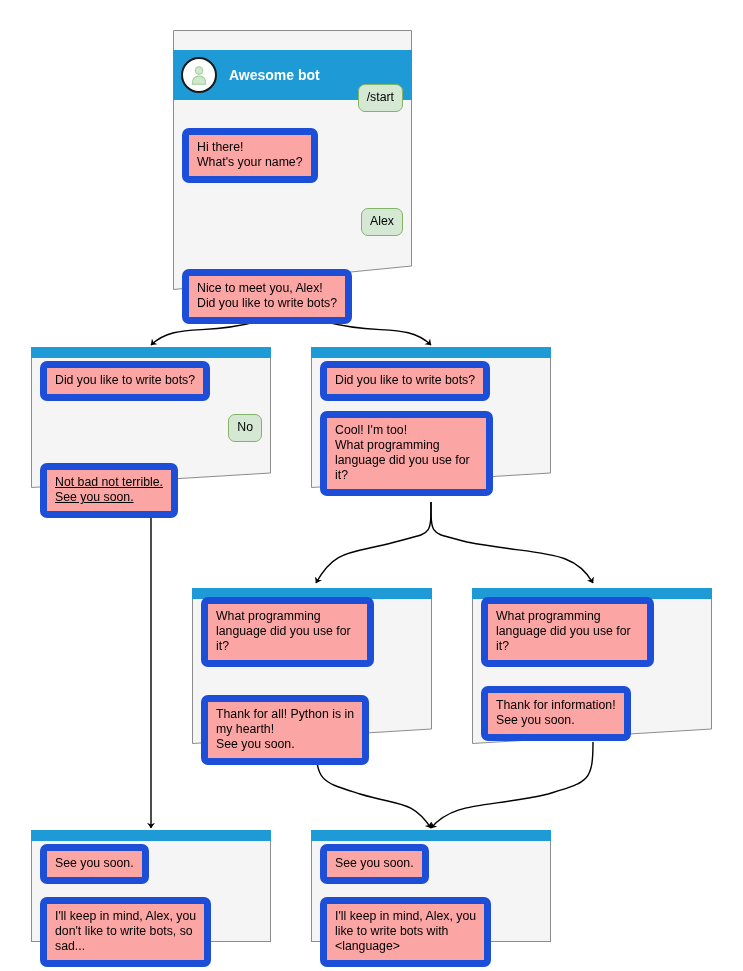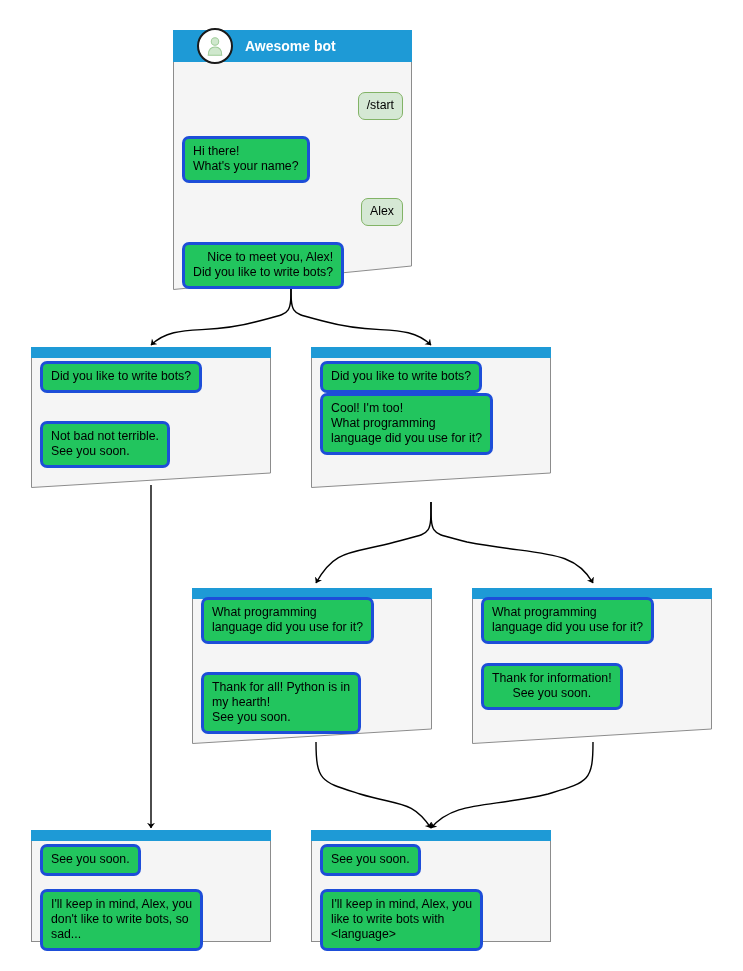--- a/index.html
+++ b/index.html
@@ -41,21 +41,21 @@
   }
   .card-header {
     position: absolute;
     left: 0; top: 0;
     width: 100%;
     background: #1e9ad6;
     z-index: 3;
     display: flex;
     align-items: center;
   }
-  .card-header.tall { height: 32px; padding-left: 24px; }
+  .card-header.tall { height: 50px; padding-left: 8px; margin-top: 20px; }
   .card-header.thin { height: 11px; }
   .avatar {
     width: 36px; height: 36px;
     border-radius: 50%;
     background: #ffffff;
     border: 2px solid #1a1a1a;
     display: flex;
     align-items: center;
     justify-content: center;
     flex: 0 0 auto;
@@ -80,22 +80,22 @@
   .bubble {
     font-size: 12.3px;
     line-height: 15px;
     padding: 5px 8px 6px 8px;
     border-radius: 7px;
     white-space: pre-line;
     color: #000000;
     max-width: 78%;
   }
   .bubble.bot {
-    background: #22c55e;
-    border: 3px solid #1d4ed8;
+    background: #fca5a5;
+    border: 7px solid #1d4ed8;
   }
   .bubble.user {
     background: #d5e8d4;
     border: 1px solid #82b366;
     text-align: left;
   }
 </style>
 </head>
 <body>
 
@@ -129,64 +129,67 @@
     </svg>
     <div class="card-header tall">
       <div class="avatar">
         <svg width="22" height="22" viewBox="0 0 24 24">
           <circle cx="12" cy="7.2" r="4.1" fill="#cfe8cd" stroke="#9ecb98" stroke-width="1.1"></circle>
           <path d="M4.6,22 C4.6,15.6 8,13.2 12,13.2 C16,13.2 19.4,15.6 19.4,22 Z" fill="#cfe8cd" stroke="#9ecb98" stroke-width="1.1"></path>
         </svg>
       </div>
       <span class="bot-title">Awesome bot</span>
     </div>
-    <div class="msgs" style="top:62px;">
+    <div class="msgs" style="top:54px;">
       <div class="row right">
         <div class="bubble user">/start</div>
       </div>
       <div class="row left" style="margin-top:16px;">
         <div class="bubble bot">Hi there!
 What's your name?</div>
       </div>
-      <div class="row right" style="margin-top:15px;">
+      <div class="row right" style="margin-top:25px;">
         <div class="bubble user">Alex</div>
       </div>
-      <div class="row left" style="margin-top:16px;text-align:right;">
+      <div class="row left" style="margin-top:33px;">
         <div class="bubble bot">Nice to meet you, Alex!
 Did you like to write bots?</div>
       </div>
     </div>
   </div>
 
   <div class="card" style="left:31px; top:347px; width:240px; height:141px;">
     <svg class="card-shape" viewBox="0 0 240 141" preserveAspectRatio="none">
       <polygon points="0.5,0.5 239.5,0.5 239.5,126 0.5,140.5" fill="#f5f5f5" stroke="#8c8c8c" stroke-width="1"></polygon>
     </svg>
     <div class="card-header thin"></div>
     <div class="msgs" style="top:14px;">
       <div class="row left">
         <div class="bubble bot">Did you like to write bots?</div>
       </div>
-      <div class="row left" style="margin-top:28px;">
+      <div class="row right" style="margin-top:13px;">
+        <div class="bubble user">No</div>
+      </div>
+      <div class="row left" style="margin-top:21px;text-decoration:underline;">
         <div class="bubble bot">Not bad not terrible.
 See you soon.</div>
       </div>
     </div>
   </div>
 
   <div class="card" style="left:311px; top:347px; width:240px; height:141px;">
     <svg class="card-shape" viewBox="0 0 240 141" preserveAspectRatio="none">
       <polygon points="0.5,0.5 239.5,0.5 239.5,126 0.5,140.5" fill="#f5f5f5" stroke="#8c8c8c" stroke-width="1"></polygon>
     </svg>
     <div class="card-header thin"></div>
     <div class="msgs" style="top:14px;">
       <div class="row left">
         <div class="bubble bot">Did you like to write bots?</div>
       </div>
-      <div class="row left" style="">
+      <div class="row left" style="margin-top:10px;">
         <div class="bubble bot">Cool! I'm too!
 What programming
 language did you use for it?</div>
       </div>
     </div>
   </div>
 
   <div class="card" style="left:192px; top:588px; width:240px; height:156px;">
     <svg class="card-shape" viewBox="0 0 240 156" preserveAspectRatio="none">
       <polygon points="0.5,0.5 239.5,0.5 239.5,141 0.5,155.5" fill="#f5f5f5" stroke="#8c8c8c" stroke-width="1"></polygon>
@@ -208,21 +211,21 @@
   <div class="card" style="left:472px; top:588px; width:240px; height:156px;">
     <svg class="card-shape" viewBox="0 0 240 156" preserveAspectRatio="none">
       <polygon points="0.5,0.5 239.5,0.5 239.5,141 0.5,155.5" fill="#f5f5f5" stroke="#8c8c8c" stroke-width="1"></polygon>
     </svg>
     <div class="card-header thin"></div>
     <div class="msgs" style="top:9px;">
       <div class="row left">
         <div class="bubble bot">What programming
 language did you use for it?</div>
       </div>
-      <div class="row left" style="margin-top:19px;text-align:center;">
+      <div class="row left" style="margin-top:19px;">
         <div class="bubble bot">Thank for information!
 See you soon.</div>
       </div>
     </div>
   </div>
 
   <div class="card" style="left:31px; top:830px; width:240px; height:112px;">
     <div class="card-body"></div>
     <div class="card-header thin"></div>
     <div class="msgs" style="top:14px;">

